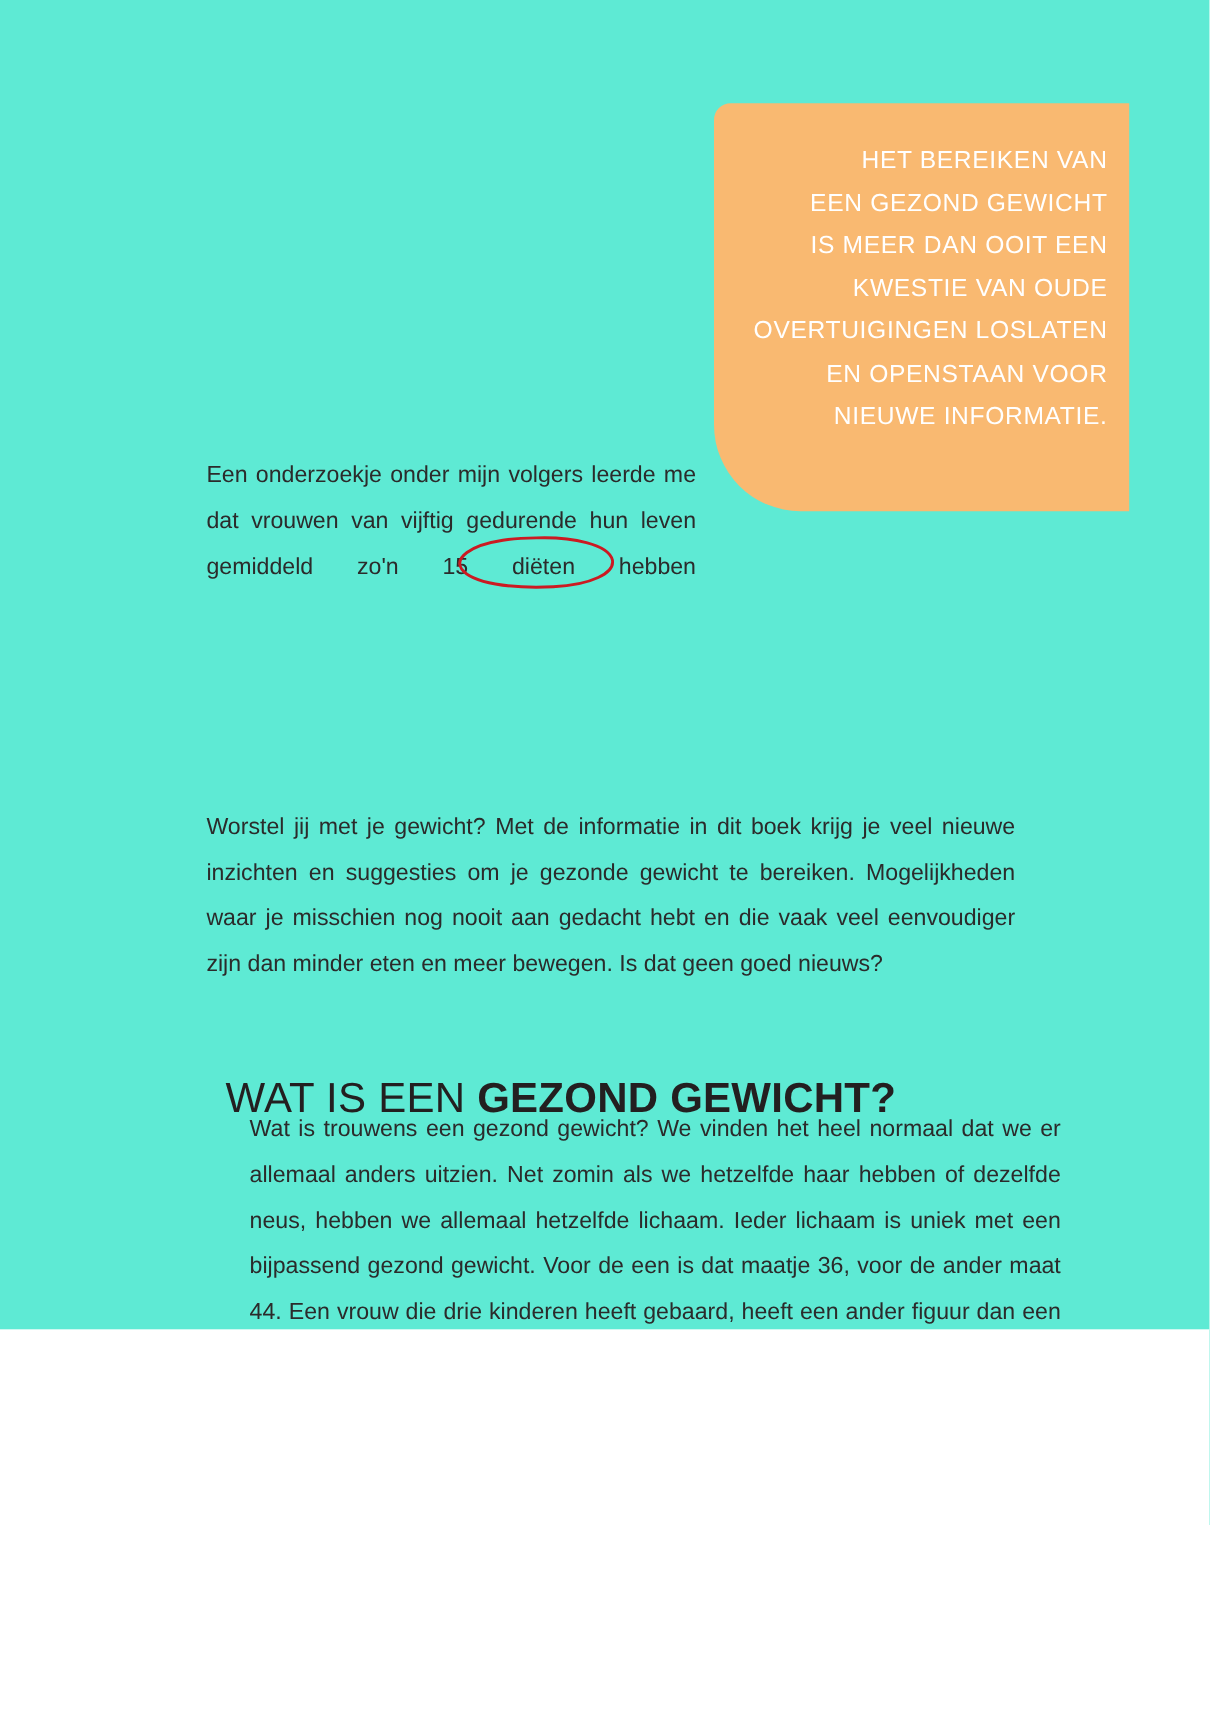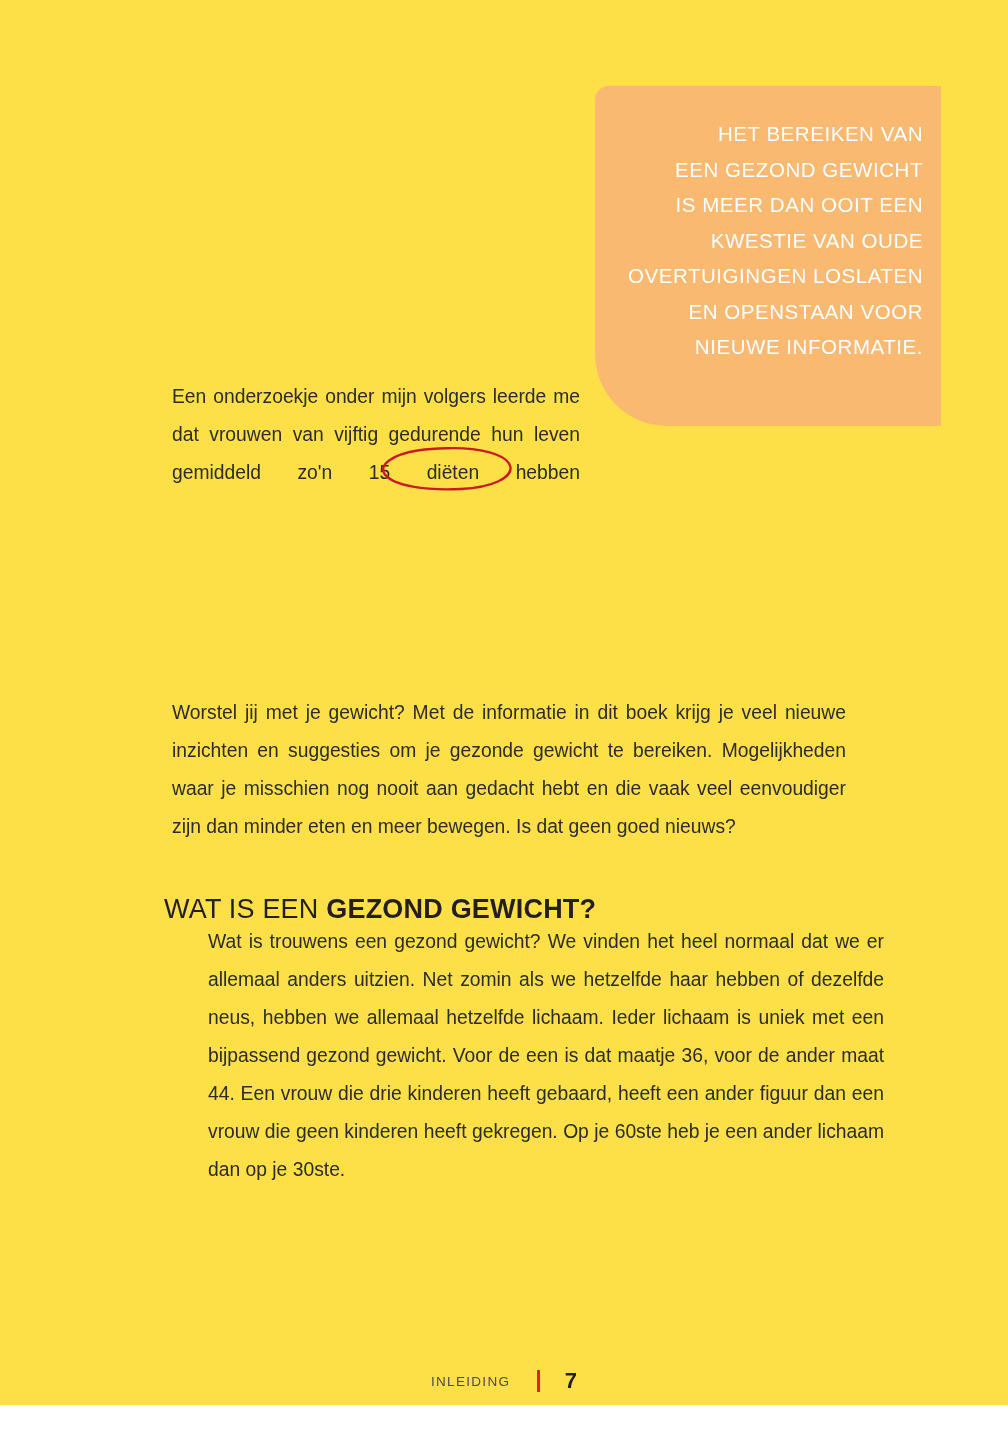--- a/index.html
+++ b/index.html
@@ -7,22 +7,22 @@
     padding: 0;
     background: #ffffff;
   }
   body {
     font-family: "Liberation Sans", sans-serif;
     -webkit-font-smoothing: antialiased;
   }
   #page {
     position: relative;
     width: 1008px;
-    height: 1405px;
-    background: #fde047;
+    height: 1108px;
+    background: #5eead4;
     overflow: hidden;
   }
 
   
   #callout {
     position: absolute;
     left: 595px;
     top: 86px;
     width: 346px;
     height: 340px;
@@ -67,30 +67,29 @@
     top: 492px;
     width: 674px;
     text-align: justify;
     text-align-last: left;
   }
   #para2 {
     top: 671px;
     width: 674px;
     text-align: justify;
     text-align-last: left;
-    margin-top: 23px;
   }
 
   
   #heading {
     position: absolute;
-    left: 164px;
+    left: 188px;
     top: 870px;
     width: 700px;
-    font-size: 27px;
+    font-size: 35px;
     line-height: 34px;
     color: #231f20;
     letter-spacing: 0.2px;
   }
   #heading .light { font-weight: 500; }
   #heading .bold  { font-weight: 700; }
 
   #para3 {
     top: 923px;
     width: 676px;

